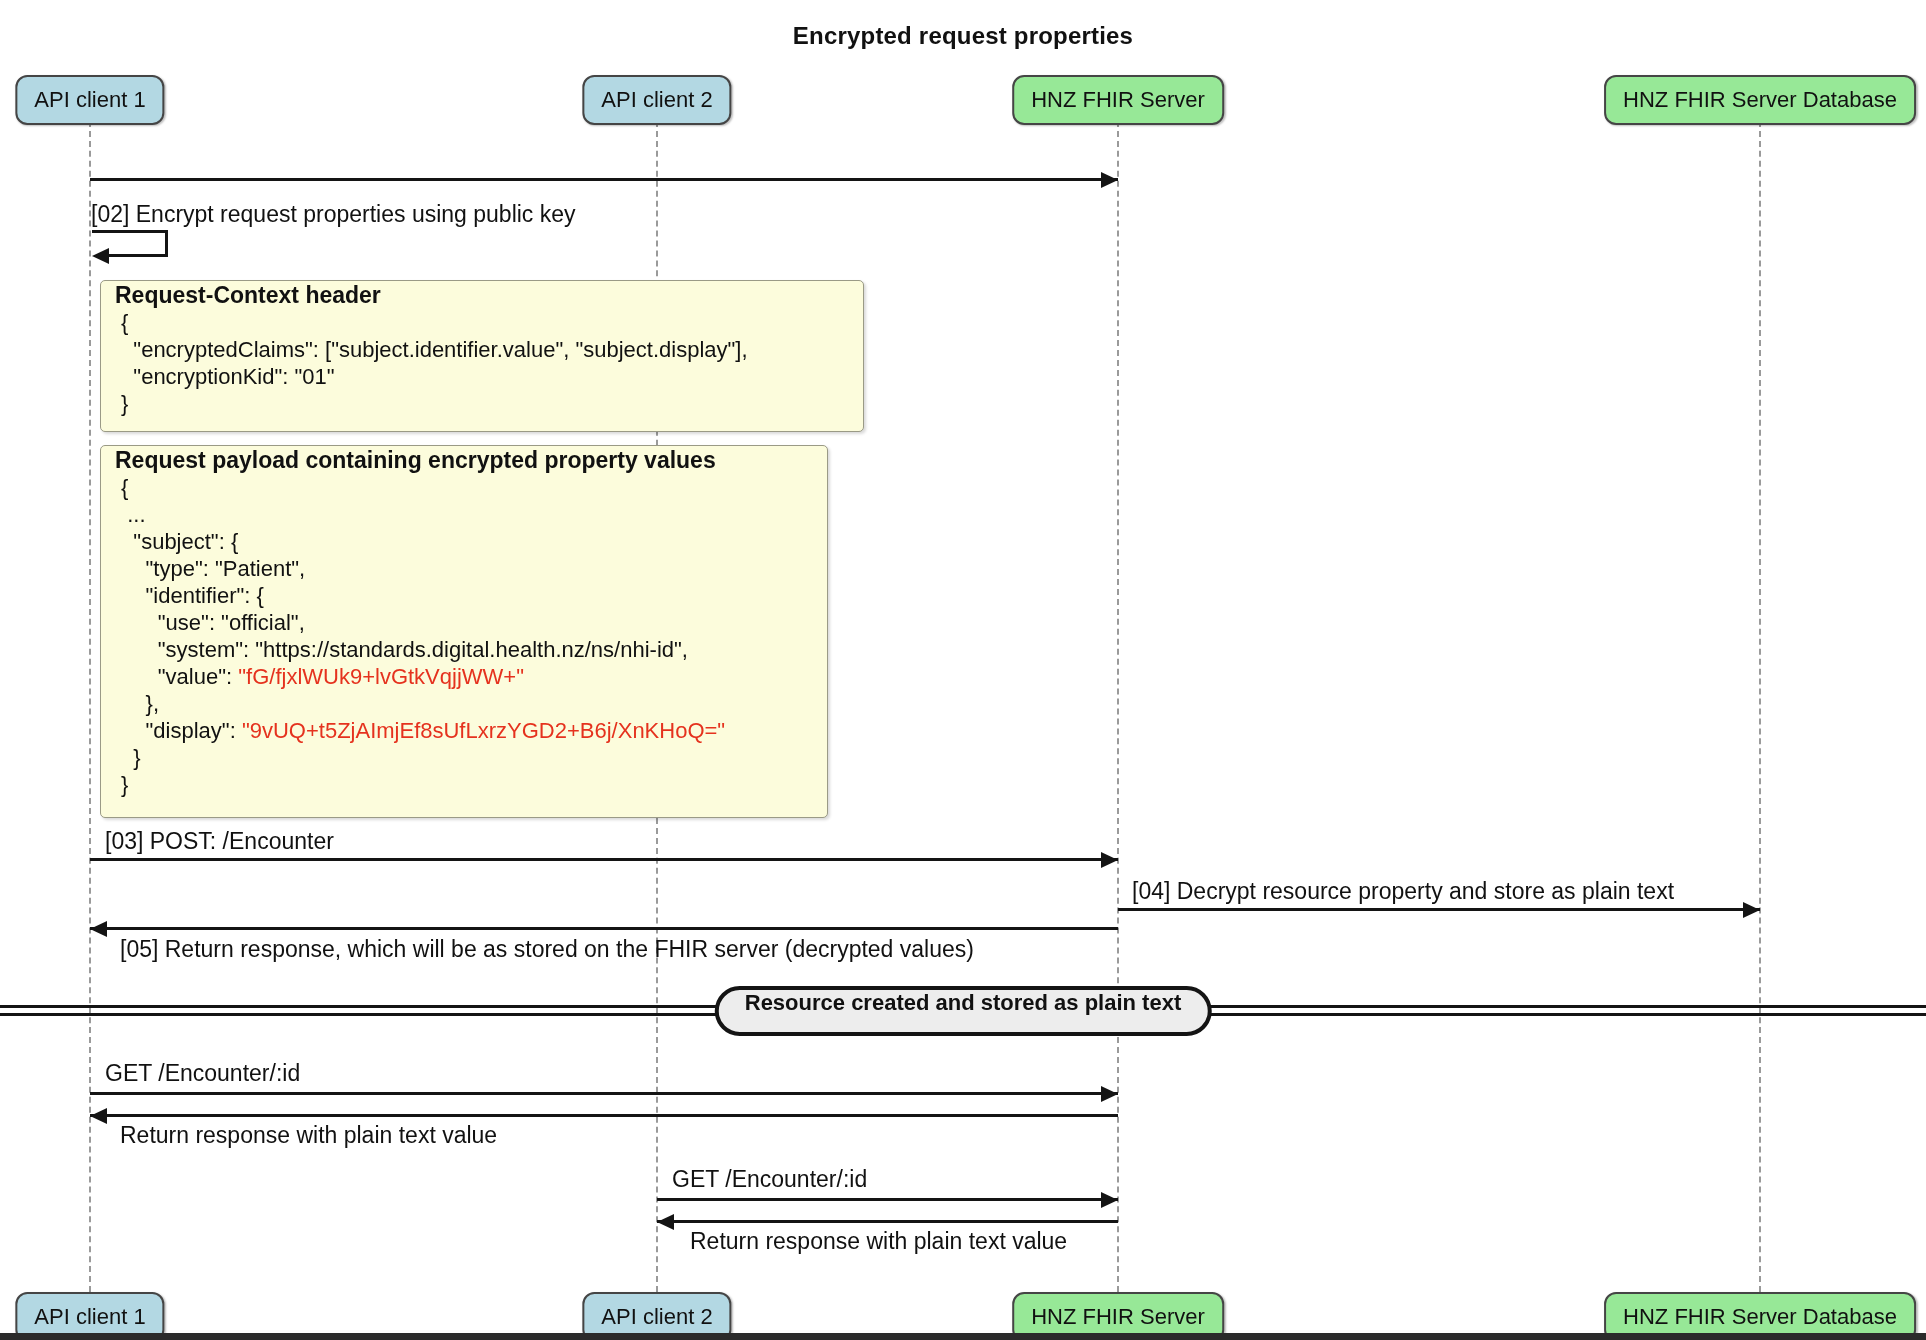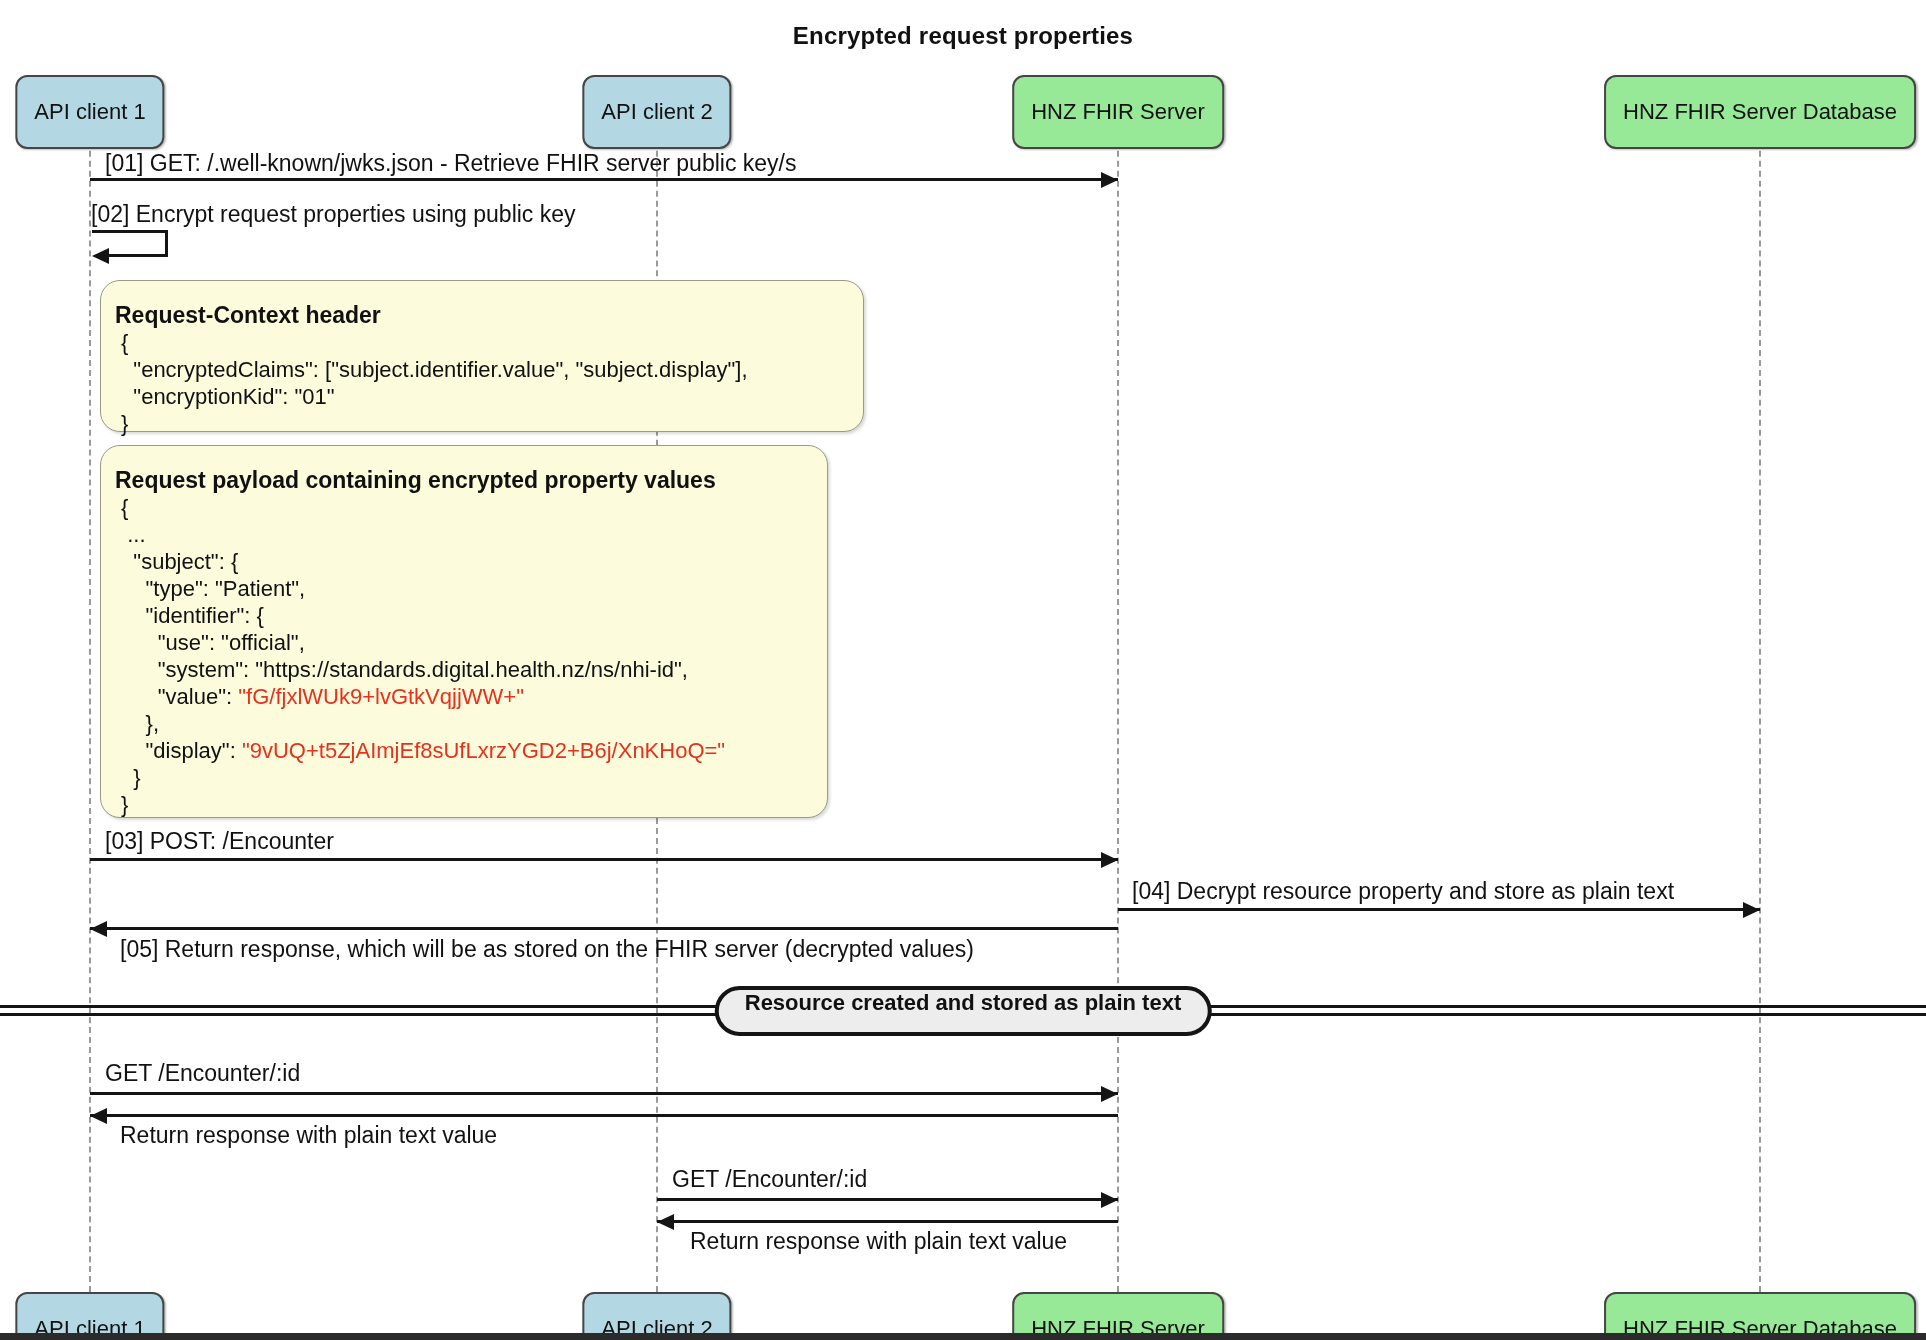--- a/index.html
+++ b/index.html
@@ -11,36 +11,36 @@
     position:absolute;top:22px;left:0;width:100%;text-align:center;
     font-size:24px;font-weight:bold;letter-spacing:0.2px;
   }
   .lifeline{
     position:absolute;width:0;border-left:2px dashed #9a9a9a;top:121px;height:1171px;z-index:0;
   }
   .pbox{
     position:absolute;transform:translateX(-50%);height:46px;
     border:2px solid #454545;border-radius:12px;
     display:flex;align-items:center;justify-content:center;
-    font-size:22px;padding:12px 17px;white-space:nowrap;z-index:3;
+    font-size:22px;padding:0 17px;white-space:nowrap;z-index:3;
     box-shadow:1px 1px 2px rgba(0,0,0,0.25);
   }
   .pbox.blue{background:#b3d8e3;}
   .pbox.green{background:#97e897;}
   .mlabel{
     position:absolute;font-size:23px;white-space:nowrap;line-height:26px;z-index:2;
   }
   .arrow{position:absolute;height:3px;background:#141414;z-index:1;}
   .head{position:absolute;width:0;height:0;border-style:solid;z-index:2;}
   .head.right{border-width:8px 0 8px 17px;border-color:transparent transparent transparent #141414;}
   .head.left{border-width:8px 17px 8px 0;border-color:transparent #141414 transparent transparent;}
   .vseg{position:absolute;width:3px;background:#141414;z-index:1;}
   .note{
-    position:absolute;background:#fcfcdc;border:1.5px solid #9a9a86;border-radius:20px;
-    box-sizing:border-box;padding:20px 14px;z-index:2;
+    position:absolute;background:#fcfcdc;border:1.5px solid #9a9a86;border-radius:5px;
+    box-sizing:border-box;padding:0 14px;z-index:2;
     box-shadow:2px 2px 3px rgba(0,0,0,0.15);
   }
   .note .ntitle{font-size:23px;font-weight:bold;line-height:28px;white-space:pre;}
   .note .nline{display:block;font-size:22px;line-height:27px;white-space:pre;}
   .note .red{color:#e5321e;}
   .divline{position:absolute;left:0;width:1926px;height:3px;background:#141414;z-index:1;}
   .divider-pill{
     position:absolute;left:50%;transform:translateX(-50%);top:986px;height:50px;
     background:#ededed;border:4px solid #141414;border-radius:27px;
     display:flex;align-items:flex-start;justify-content:center;
@@ -67,21 +67,20 @@
   <div class="pbox blue" style="left:657px;top:75px">
       <span>API client 2</span>
     </div>
   <div class="pbox green" style="left:1118px;top:75px">
       <span>HNZ FHIR Server</span>
     </div>
   <div class="pbox green" style="left:1760px;top:75px">
       <span>HNZ FHIR Server Database</span>
     </div>
 
-  <div class="mlabel" style="left:105px;top:150px">[01] GET: /.well-known/jwks.json - Retrieve FHIR server public key/s</div>
   <div class="arrow" style="left:90px;top:178px;width:1028px"></div>
   <div class="head right" style="left:1101px;top:172px"></div>
 
   <div class="mlabel" style="left:91px;top:201px">[02] Encrypt request properties using public key</div>
   <div class="arrow" style="left:92px;top:230px;width:76px"></div>
   <div class="vseg" style="left:165px;top:230px;height:27px"></div>
   <div class="arrow" style="left:106px;top:254px;width:62px"></div>
   <div class="head left" style="left:92px;top:248px"></div>
 
   <div class="note" style="left:100px;top:280px;width:764px;height:152px">

